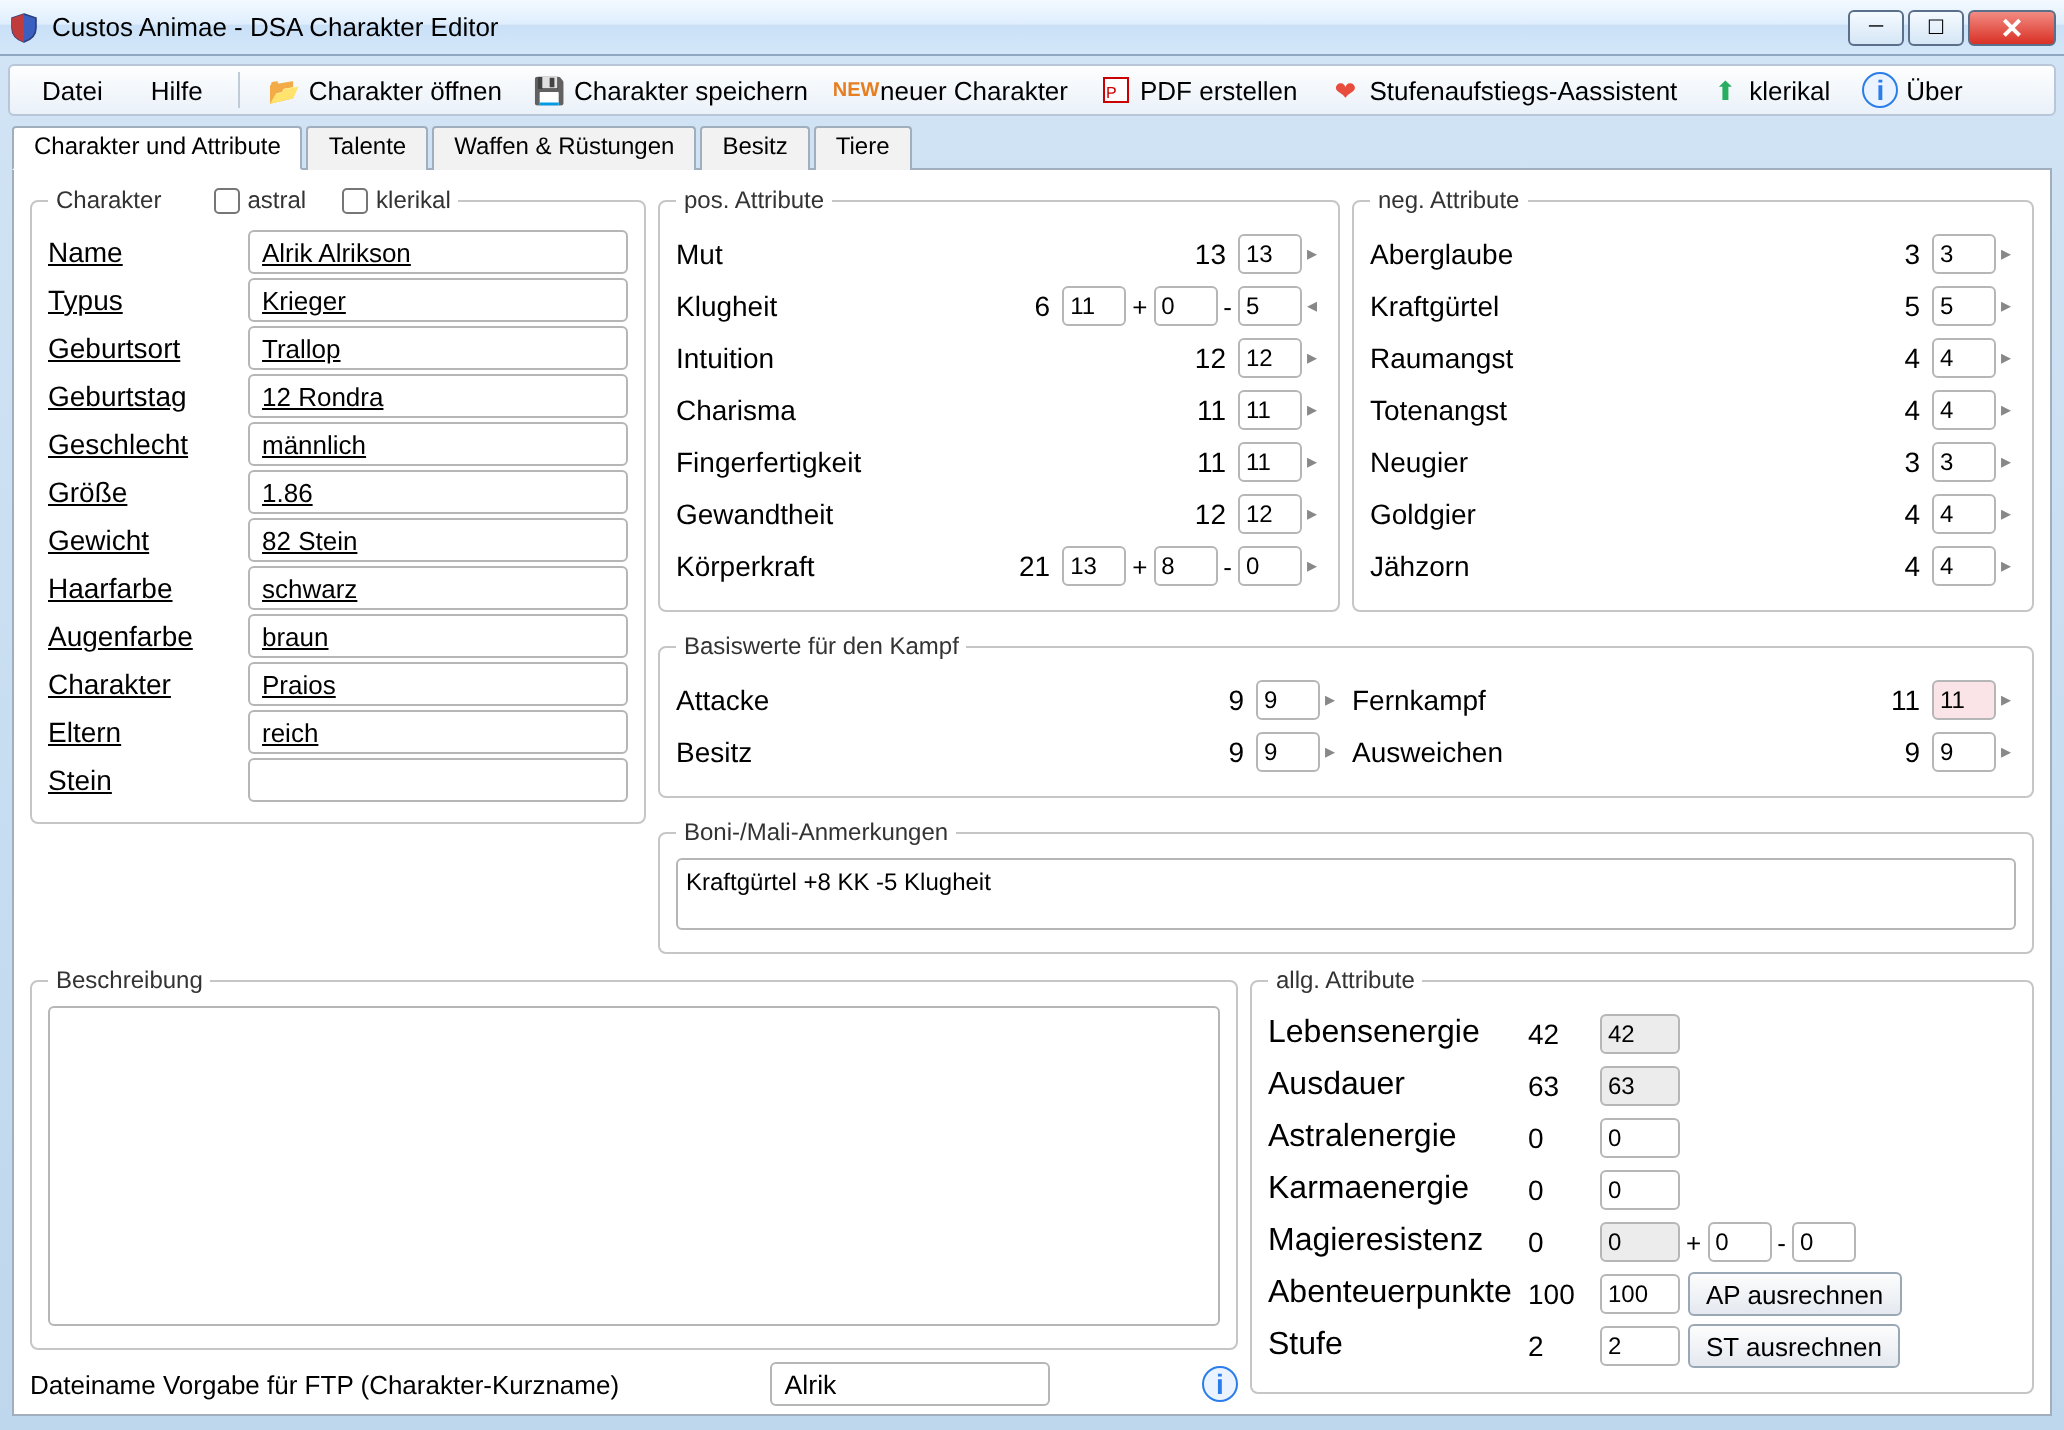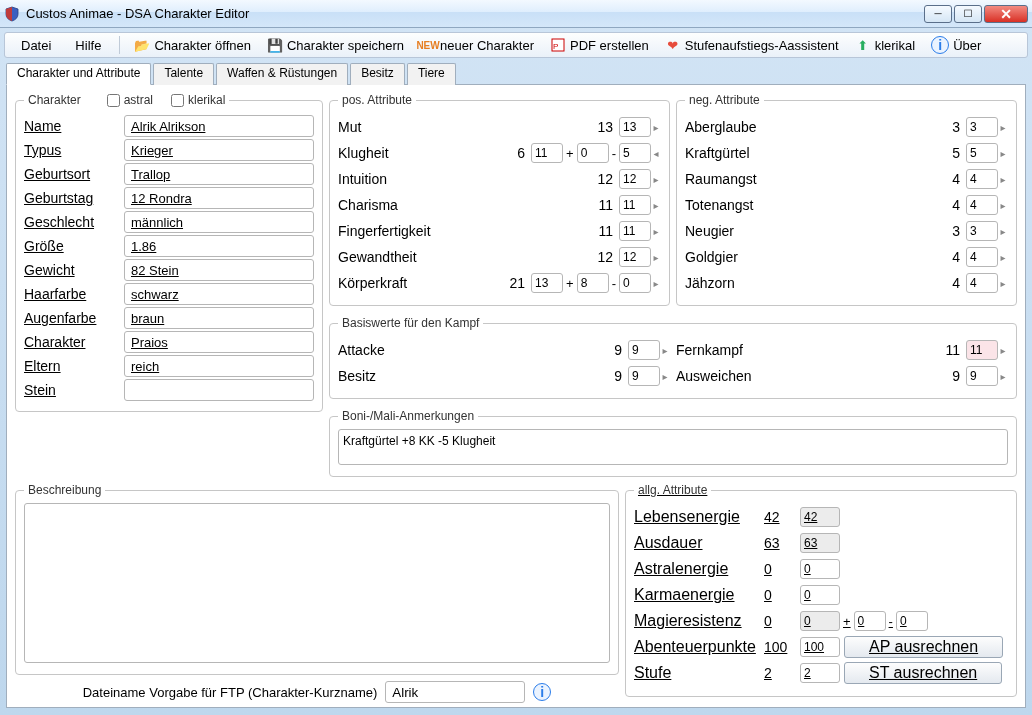--- a/index.html
+++ b/index.html
@@ -123,34 +123,34 @@
   border-radius: 3px; padding: 4px; font-size: 12px; resize: none;
   font-family: inherit;
 }
 
 .row-bottom { display: flex; gap: 6px; }
 .desc-box { flex: 1; }
 .desc-area {
   width: 100%; height: 160px; border: 1px solid #b6b6b6;
   border-radius: 3px; resize: none;
 }
-.allg-box { width: 392px; text-decoration: underline; }
+.allg-box { width: 392px; }
 .allg-row { display: flex; align-items: center; margin: 2px 0; height: 24px;}
 .allg-row .name { width: 130px; font-size: 16px;}
 .allg-row .val { width: 36px; font-size: 14px; text-align: left;}
 .allg-row .btn {
   height: 22px; border: 1px solid #9aa7b5; border-radius: 3px;
   background: linear-gradient(to bottom,#fdfdfd,#e4e9ef);
-  font-size: 16px; padding: 0 24px; margin-left: 4px; cursor: default;
+  font-size: 13px; padding: 0 8px; margin-left: 4px; cursor: default;
 }
 .small-input.gray { background: #ececec; }
 .small-input.w40 { width: 40px; }
 
 .ftp-row {
-  display: flex; align-items: center; justify-content: center;
+  display: flex; align-items: center; justify-content: space-between;
   margin-top: 6px; gap: 8px;
 }
 .ftp-row label { font-size: 13px; }
 .ftp-row input { width: 140px; height: 22px; border: 1px solid #b6b6b6; border-radius: 3px; padding: 0 6px;}
 .info-icon { color: #2b7de9; font-weight: bold; font-size: 14px; width: 18px; height: 18px;
   border: 1px solid #2b7de9; border-radius: 50%; display: inline-flex;
   align-items: center; justify-content: center; background: #eaf3ff;}
 
 .combat-row { display: flex; gap: 6px; }
 .combat-col { flex: 1; }

